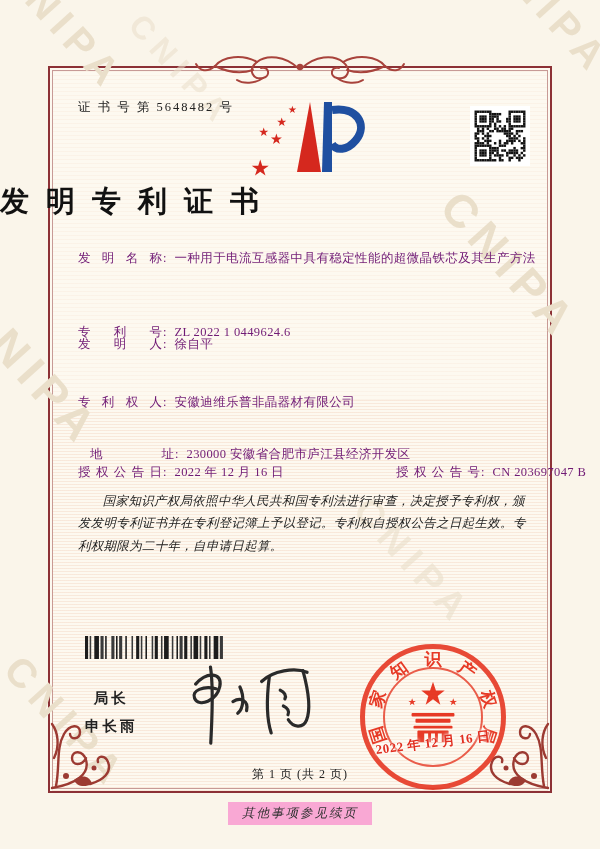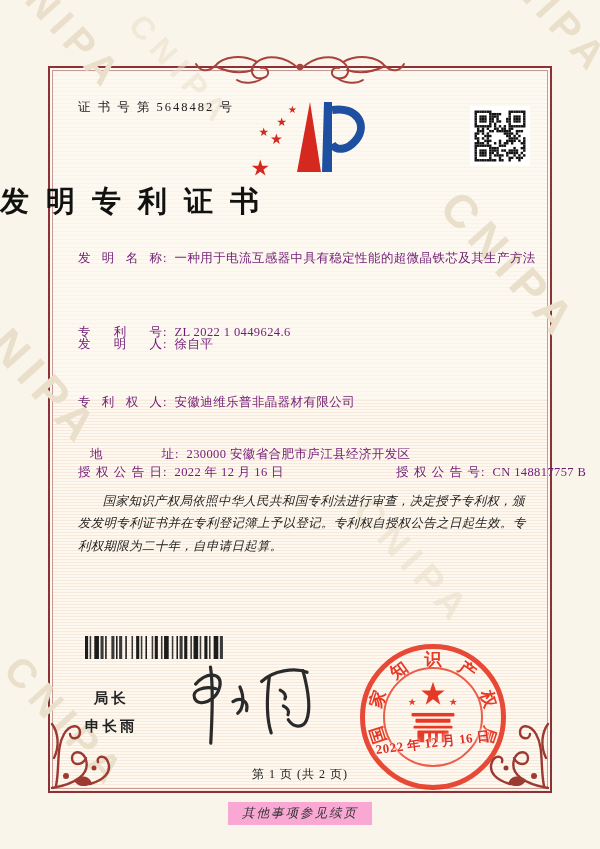--- a/index.html
+++ b/index.html
@@ -436,21 +436,21 @@
     <span class="flabel">专利权人</span><span class="fcolon">:</span><span class="fvalue">安徽迪维乐普非晶器材有限公司</span>
   </div>
   <div class="field-row" style="top:446px;margin-left:12px;">
     <span class="flabel">地址</span><span class="fcolon">:</span><span class="fvalue">230000 安徽省合肥市庐江县经济开发区</span>
   </div>
   <div class="field-row" style="top:464px;">
     <span>
       <span class="flabel">授权公告日</span><span class="fcolon">:</span><span class="fvalue">2022 年 12 月 16 日</span>
     </span>
     <span class="grant2">
-      <span class="flabel">授权公告号</span><span class="fcolon">:</span><span class="fvalue">CN 148817757 B</span>
+      <span class="flabel">授权公告号</span><span class="fcolon">:</span><span class="fvalue">CN 203697047 B</span>
     </span>
   </div>
 
   <div class="body-text">
     <p>国家知识产权局依照中华人民共和国专利法进行审查，决定授予专利权，颁发发明专利证书并在专利登记簿上予以登记。专利权自授权公告之日起生效。专利权期限为二十年，自申请日起算。</p>
   </div>
 
   <svg class="barcode" width="156" height="23" viewBox="0 0 156 23" id="barcode-svg">
       <rect x="0" y="0" width="3.1" height="23" fill="#1c1c1c"></rect>
       <rect x="4.65" y="0" width="1.55" height="23" fill="#3a3a3a"></rect>

